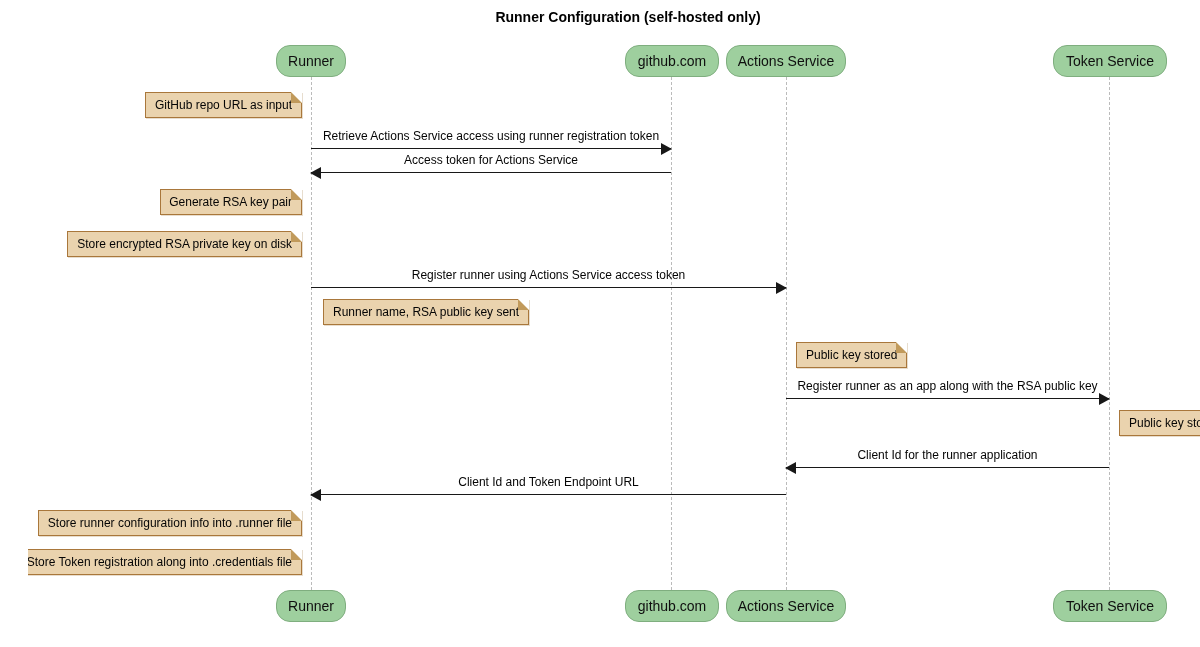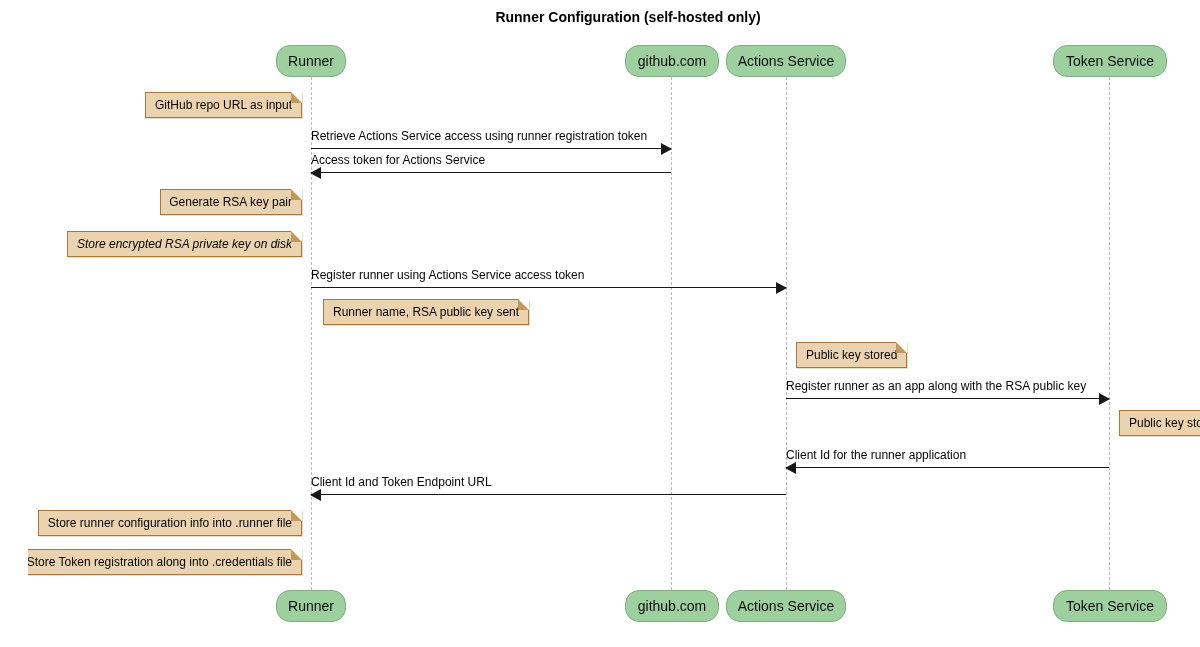--- a/index.html
+++ b/index.html
@@ -16,21 +16,21 @@
     border-left:1px dashed #BBBBBB;
   }
   .participant{
     position:absolute;height:32px;box-sizing:border-box;
     background:#9ECF9E;border:1px solid #7FAE7F;border-radius:14px;
     display:flex;align-items:center;justify-content:center;
     font-size:14px;color:#0f0f0f;white-space:nowrap;
   }
   .msg{position:absolute;height:19px;}
   .msg .mlabel{
-    position:absolute;left:0;right:0;bottom:6px;
+    position:absolute;left:0;right:0;bottom:6px;text-align:center;
     font-size:12px;white-space:nowrap;color:#050505;
   }
   .msg .mline{position:absolute;left:0;right:0;top:18px;border-top:1px solid #181818;}
   .msg .head{position:absolute;top:13px;width:0;height:0;
     border-top:6px solid transparent;border-bottom:6px solid transparent;}
   .msg .head.right{right:-1px;border-left:11px solid #181818;}
   .msg .head.left{left:-1px;border-right:11px solid #181818;}
   .note{
     position:absolute;background:#EAD3AE;border:1px solid #A9773B;
     padding:5px 9px;font-size:12px;white-space:nowrap;color:#050505;
@@ -95,20 +95,20 @@
   </div>
 
   <div class="msg" style="left:758px;top:449px;width:323px;">
     <div class="mlabel">Client Id for the runner application</div>
     <div class="mline"></div>
     <div class="head left"></div>
   </div>
 
   <div class="note" style="right:926px;top:92px;">GitHub repo URL as input</div>
   <div class="note" style="right:926px;top:189px;padding-left:8px;">Generate RSA key pair</div>
-  <div class="note" style="right:926px;top:231px;font-style:italic;">Store encrypted RSA private key on disk</div>
+  <div class="note" style="right:926px;top:231px;">Store encrypted RSA private key on disk</div>
   <div class="note" style="left:295px;top:299px;">Runner name, RSA public key sent</div>
   <div class="note" style="left:768px;top:342px;">Public key stored</div>
   <div class="note" style="left:1091px;top:410px;">Public key stored</div>
   <div class="note" style="right:926px;top:510px;">Store runner configuration info into .runner file</div>
   <div class="note" style="right:926px;top:549px;">Store Token registration along into .credentials file</div>
 
 </div>
 
 </body></html>

